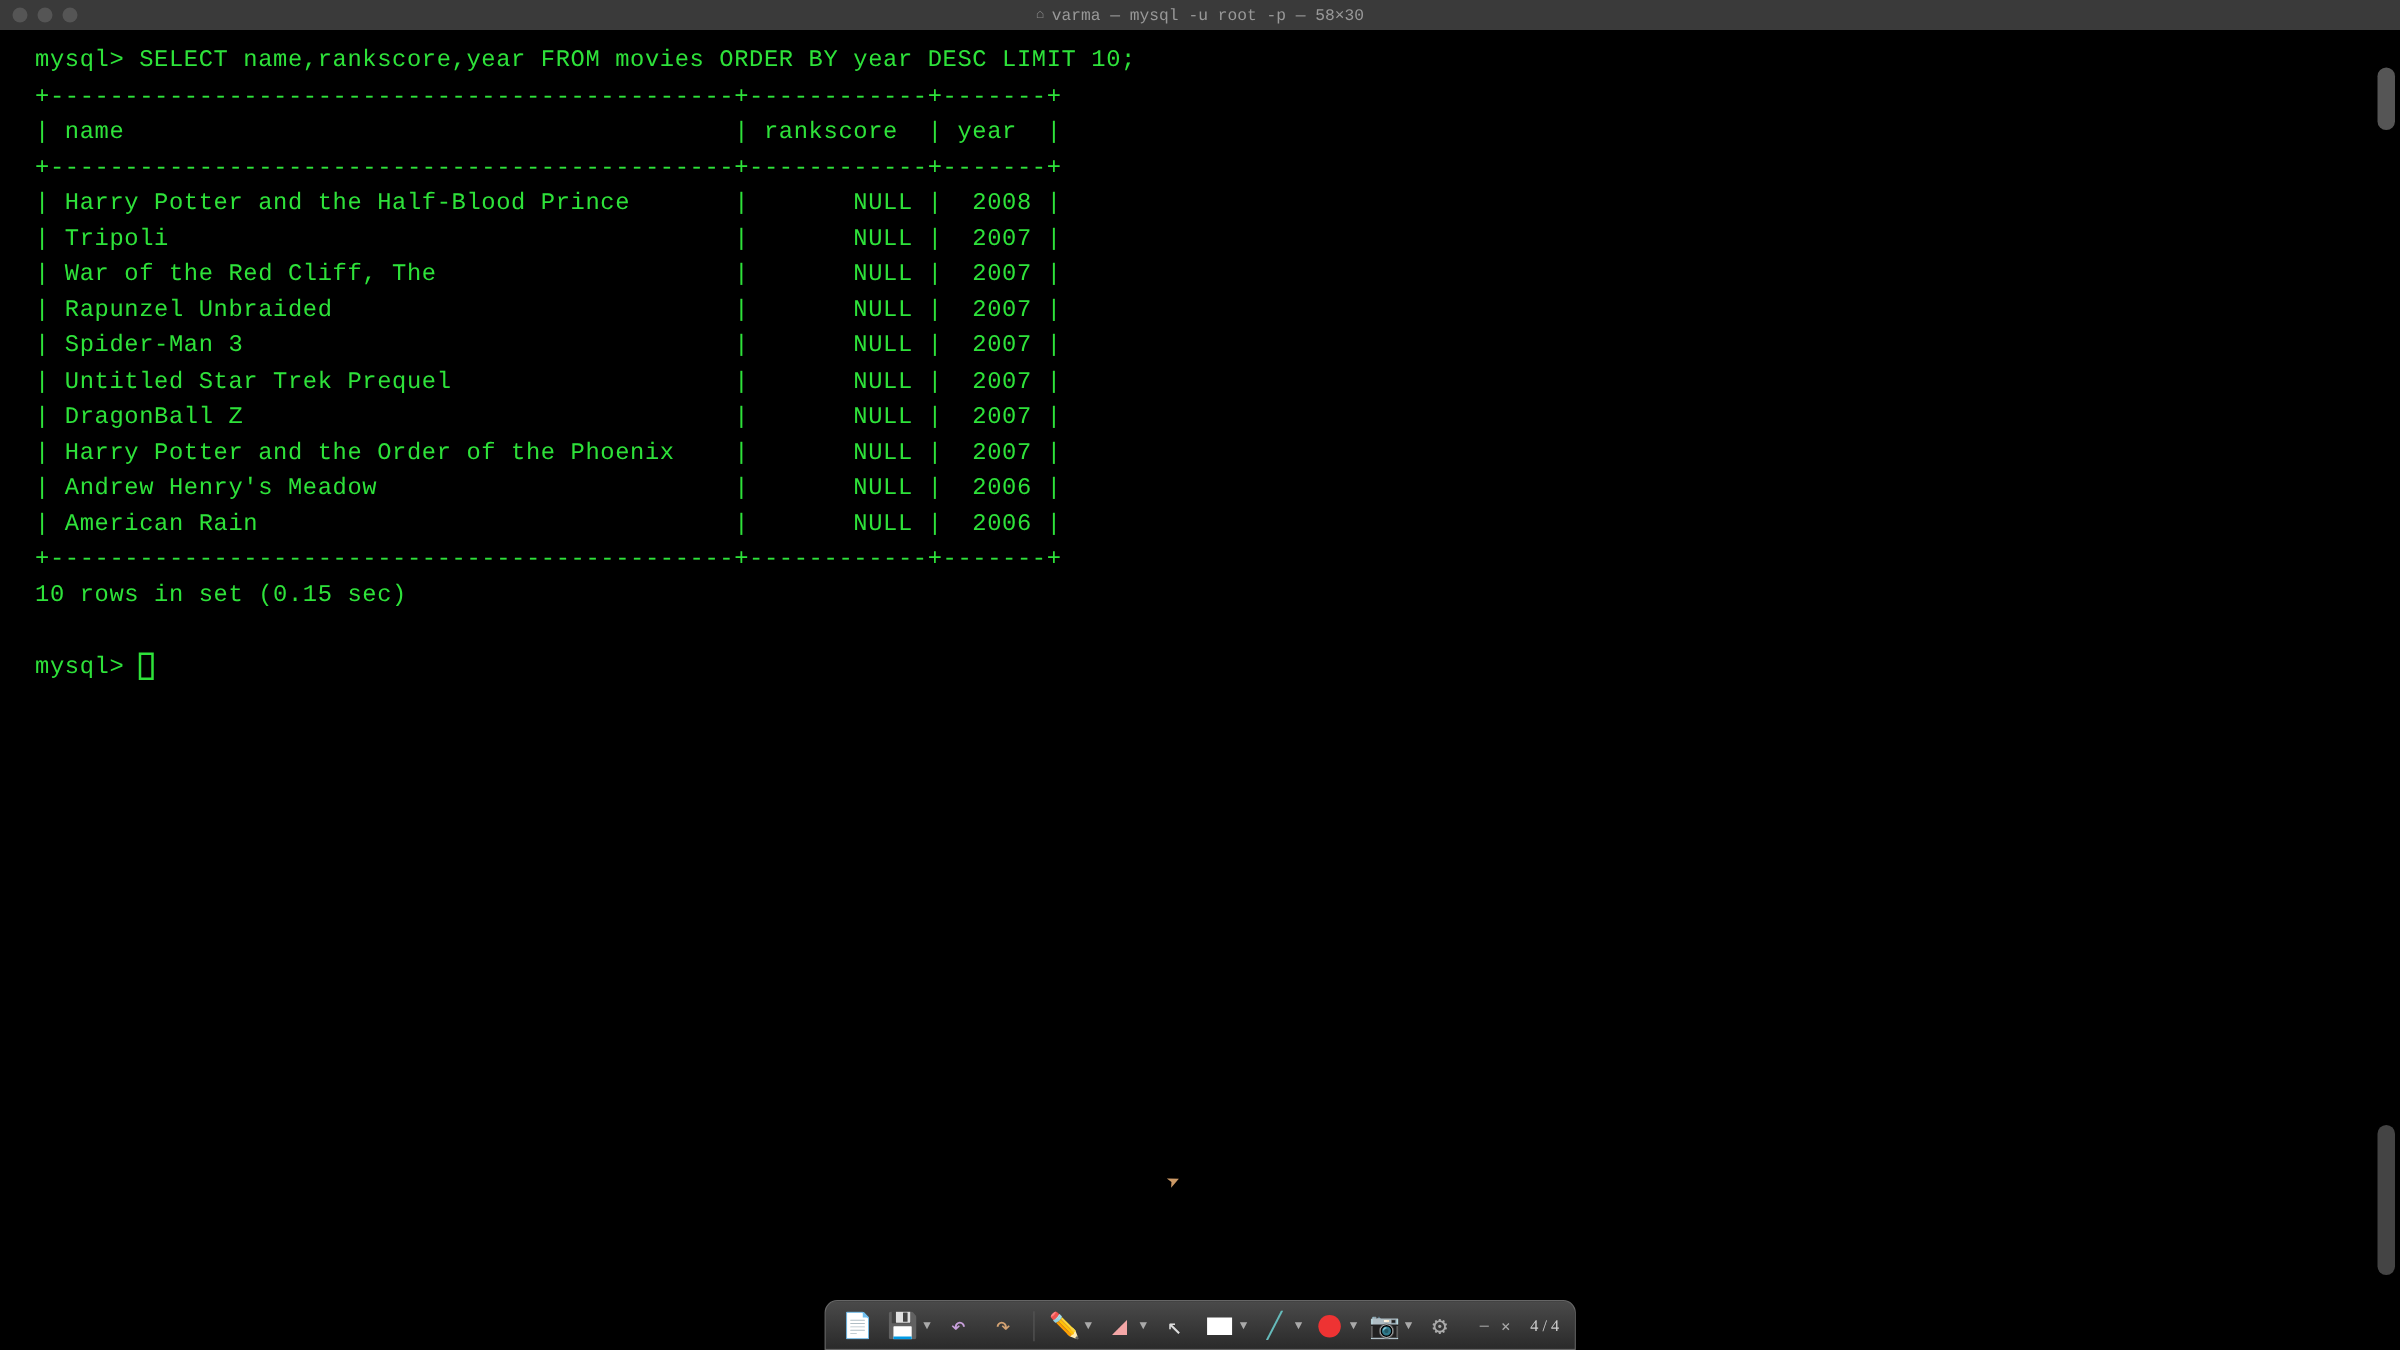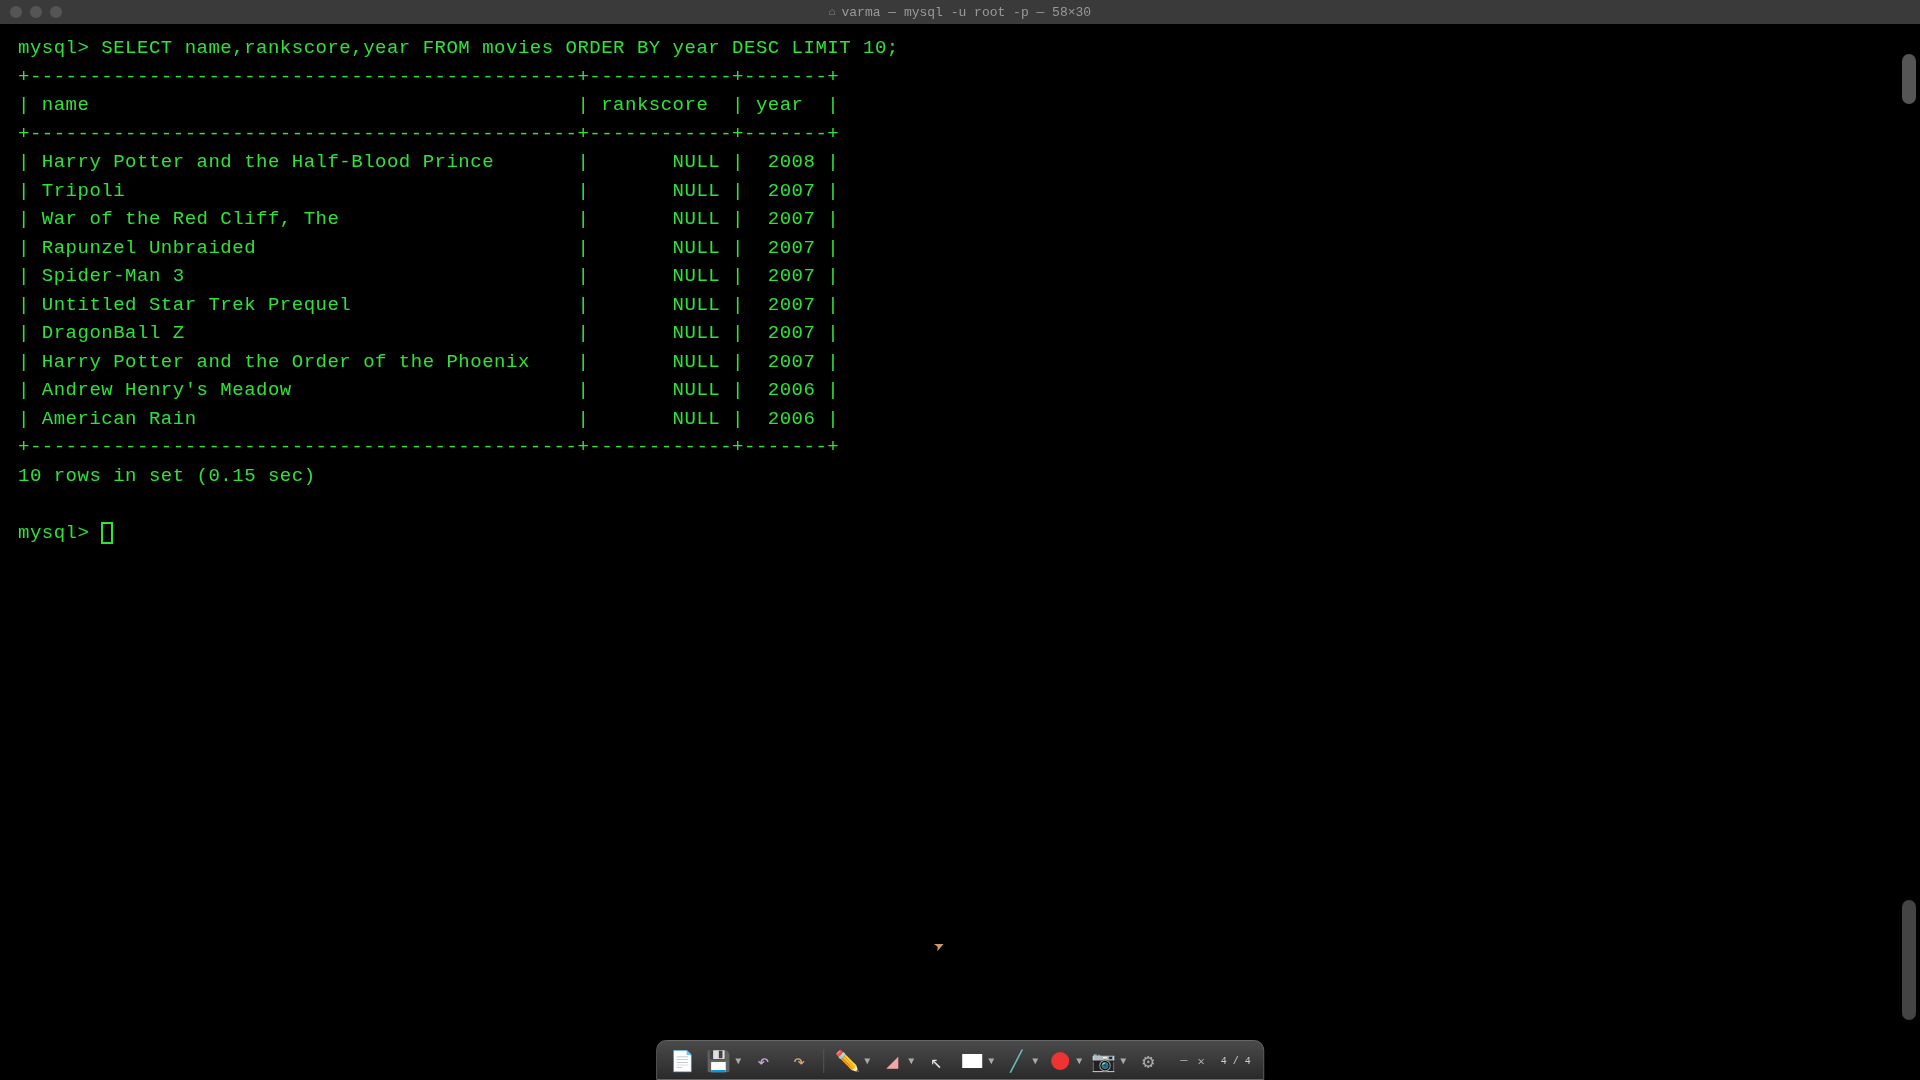--- a/index.html
+++ b/index.html
@@ -43,21 +43,21 @@
       align-items: center;
       gap: 6px;
     }
     .home-icon {
       color: #888;
       font-size: 11px;
     }
     .terminal {
       background: #000;
       color: #2ee23a;
-      padding: 10px 18px;
+      padding: 10px 28px;
       font-size: 19px;
       line-height: 1.5;
       letter-spacing: 0.5px;
       height: calc(100% - 24px);
       position: relative;
       font-weight: 500;
     }
     .terminal pre {
       font-family: inherit;
       white-space: pre;
@@ -124,22 +124,23 @@
       font-size: 10px;
     }
     .toolbar-sep {
       width: 1px;
       height: 24px;
       background: #555;
       margin: 0 2px;
     }
     .toolbar-counter {
       color: #ccc;
-      font-size: 10px;
+      font-size: 13px;
       margin-left: 8px;
+      font-family: Liberation Serif, serif;
     }
     .win-controls {
       display: flex;
       gap: 10px;
       margin-left: 10px;
       color: #aaa;
       font-size: 12px;
     }
   </style>
 </head>

